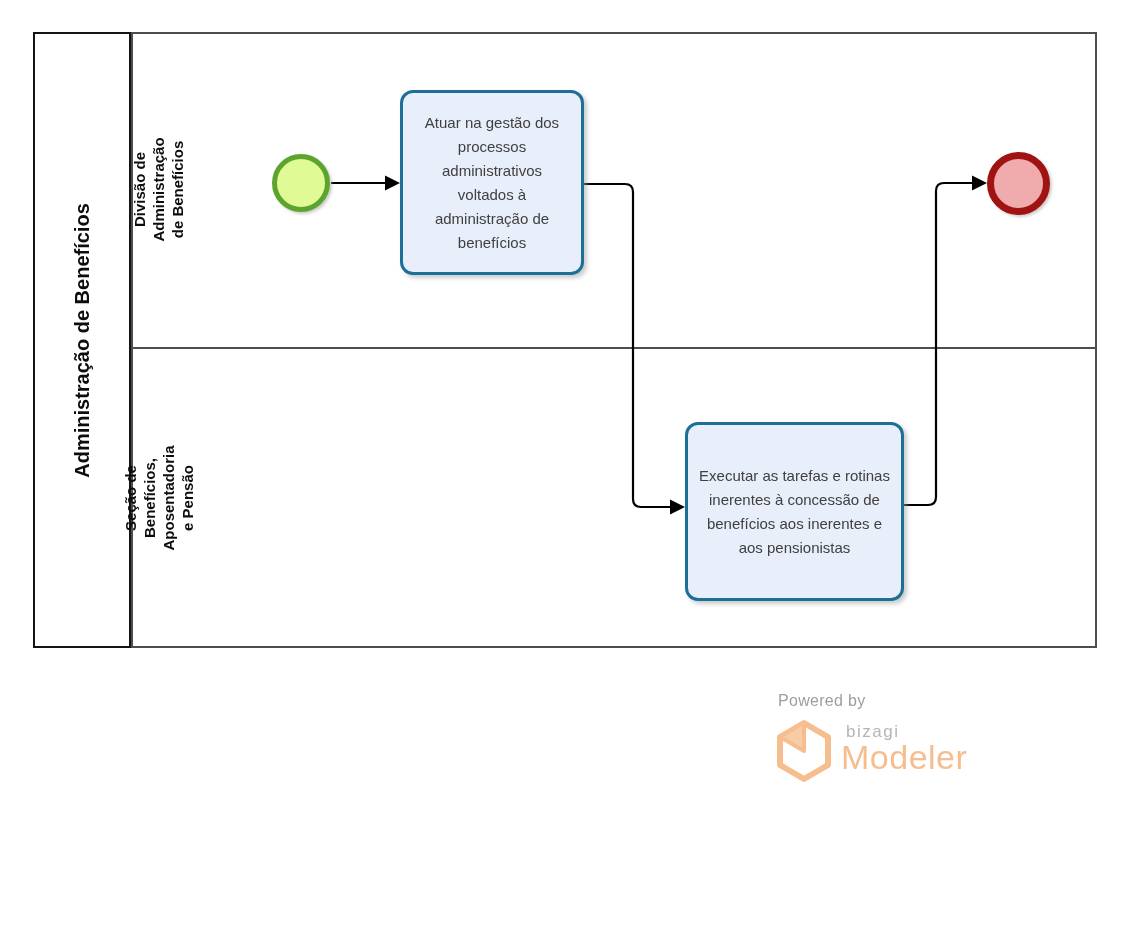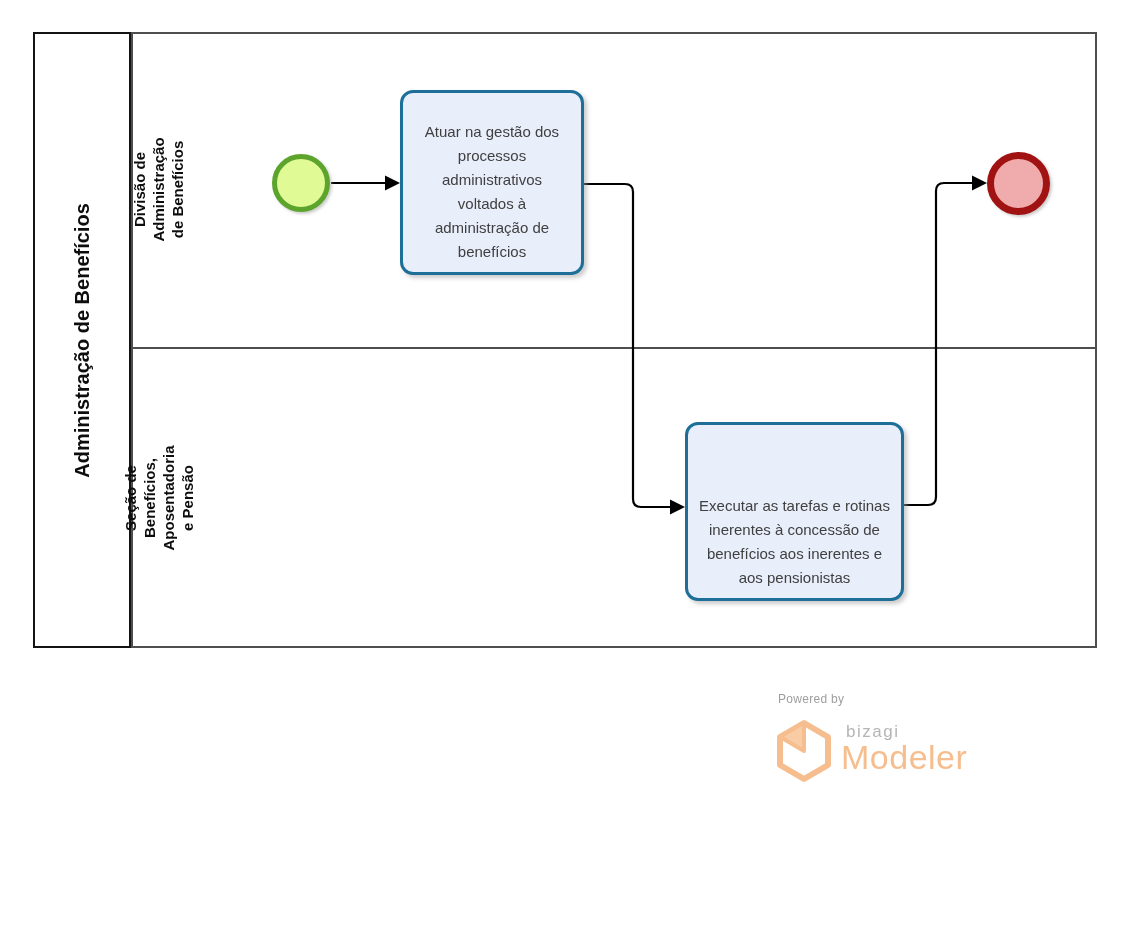--- a/index.html
+++ b/index.html
@@ -33,42 +33,42 @@
   .lane-label{
     text-align:center;transform:rotate(-90deg);
     font-size:15px;font-weight:bold;color:#0d0d0d;line-height:19px;
   }
   .lane-label.l1{width:240px;}
   .lane-label.l2{width:200px;}
   
   .task{
     position:absolute;box-sizing:border-box;z-index:3;
     background:var(--task_fill);border:3px solid var(--task_border);border-radius:13px;
-    display:flex;align-items:flex-end;justify-content:center;text-align:center;
+    display:flex;align-items:center;justify-content:center;text-align:center;
     font-size:15px;line-height:24px;color:#404040;padding:8px 10px;
     box-shadow:3px 3px 4px rgba(160,160,160,0.55);
   }
   .task.t1{left:400px;top:90px;width:184px;height:185px;}
   .task.t2{left:685px;top:422px;width:219px;height:179px;}
   .event{
     position:absolute;box-sizing:border-box;border-radius:50%;z-index:3;
     box-shadow:2px 2px 3px rgba(170,170,170,0.6);
   }
   .event.start{
     left:272px;top:154px;width:58px;height:58px;
     background:var(--start_fill);border:5px solid var(--start_border);
   }
   .event.end{
     left:987px;top:152px;width:63px;height:63px;
     background:var(--end_fill);border:7px solid var(--end_border);
   }
   .connector-layer{position:absolute;left:0;top:0;z-index:2;}
   
   .powered-by{
-    position:absolute;left:778px;top:692px;font-size:12px;color:var(--brand_text);
+    position:absolute;left:778px;top:692px;font-size:16px;color:var(--brand_text);
     letter-spacing:0.3px;z-index:1;
   }
   .brand-icon{position:absolute;left:776px;top:719px;z-index:1;}
   .brand-name{
     position:absolute;left:846px;top:722px;font-size:17px;color:#b5b5b5;
     letter-spacing:1.5px;z-index:1;
   }
   .product-name{
     position:absolute;left:841px;top:738px;font-size:34px;color:var(--brand_color);
     letter-spacing:0.5px;z-index:1;

